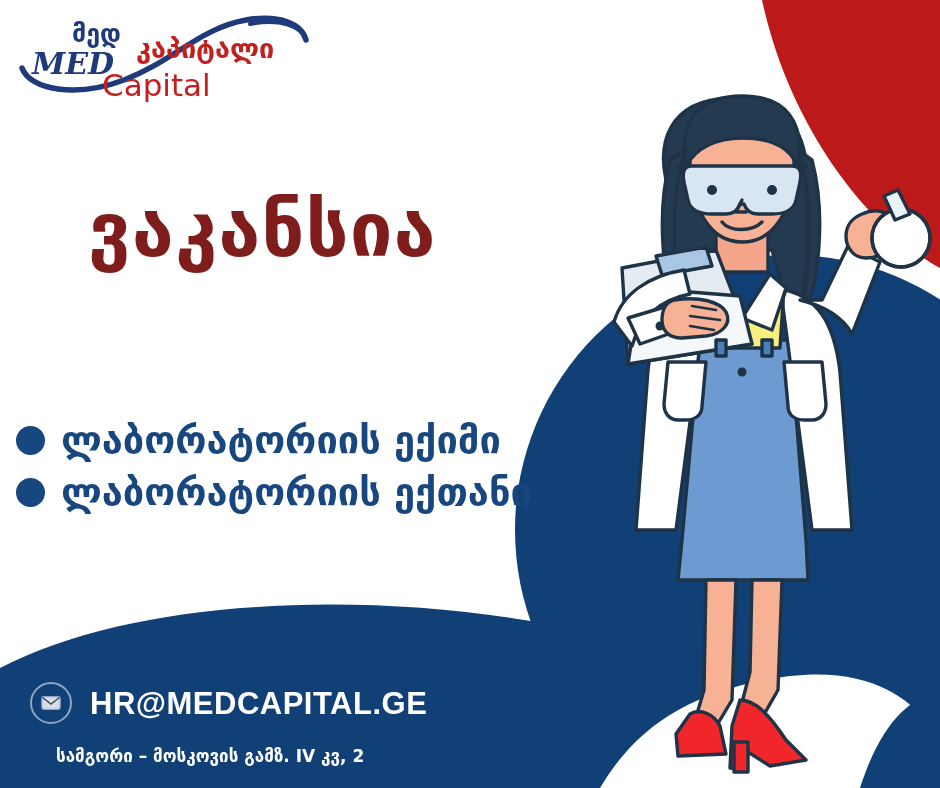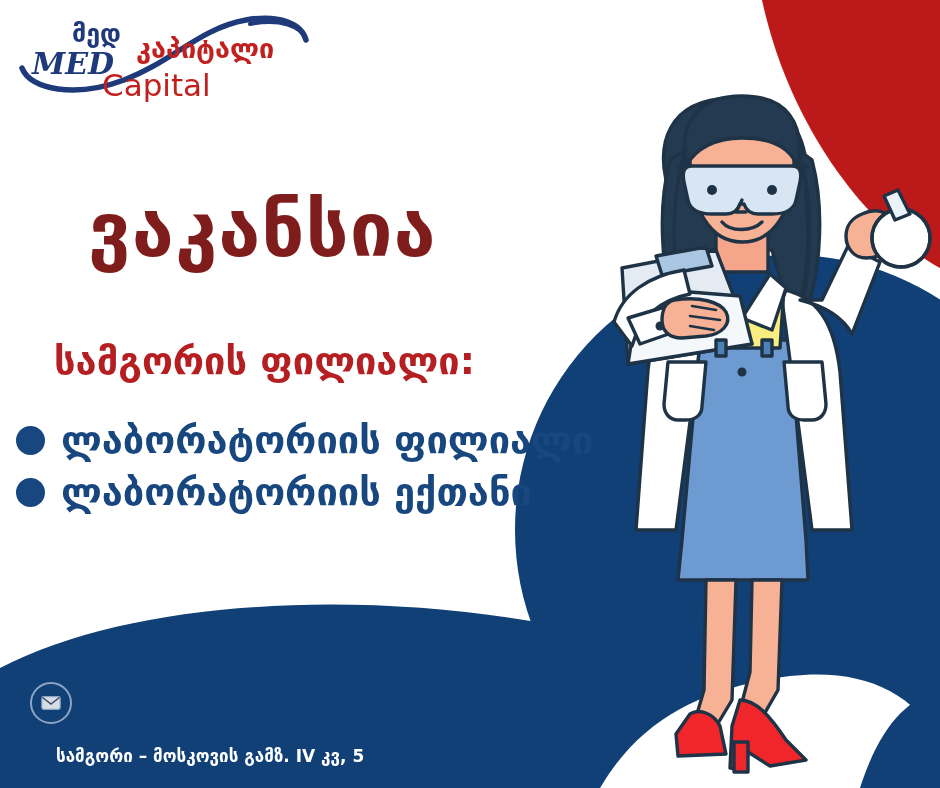--- a/index.html
+++ b/index.html
@@ -215,37 +215,37 @@
       <path fill="none" stroke="#1F3A7A" stroke-width="4" stroke-linecap="round" d="M292 34 C 288 20 266 12 236 18"></path>
       <text x="58" y="36" font-family="DejaVu Sans, sans-serif" font-size="25" font-weight="700" fill="#1F3A7A">მედ</text>
       <text x="18" y="68" font-family="DejaVu Serif, serif" font-size="30" font-weight="700" font-style="italic" fill="#1F3A7A">MED</text>
       <text x="122" y="52" font-family="DejaVu Sans, sans-serif" font-size="27" font-weight="700" fill="#C2201F">კაპიტალი</text>
       <text x="88" y="90" font-family="DejaVu Sans, sans-serif" font-size="31" font-weight="400" fill="#C2201F">Capital</text>
     </svg>
   </div>
 
   <div class="headline">ვაკანსია</div>
 
-  <div class="subheading">სამგორის ფილიალი:</div>
 
   <ul class="joblist">
     <li>
       <span class="bullet"></span>
-      <span class="job-label">ლაბორატორიის ფილიალი</span>
+      <span class="job-label">ლაბორატორიის ექიმი</span>
     </li>
     <li>
       <span class="bullet"></span>
       <span class="job-label">ლაბორატორიის ექთანი</span>
     </li>
   </ul>
 
   <div class="contact-row">
     <span class="mail-badge">
       <svg viewBox="0 0 24 24" width="22" height="22" xmlns="http://www.w3.org/2000/svg">
         <rect x="2" y="5" width="20" height="14" rx="2" fill="#D7DEE8" stroke="#8FA4C2" stroke-width="1.4"></rect>
         <path d="M2.8 6 L12 13.2 L21.2 6" fill="none" stroke="#3A4A63" stroke-width="1.6"></path>
       </svg>
     </span>
+    <span class="email-text">HR@MEDCAPITAL.GE</span>
   </div>
 
-  <div class="address-text">სამგორი – მოსკოვის გამზ. IV კვ, 5</div>
+  <div class="address-text">სამგორი – მოსკოვის გამზ. IV კვ, 2</div>
 
 </div>
 
 </body></html>

